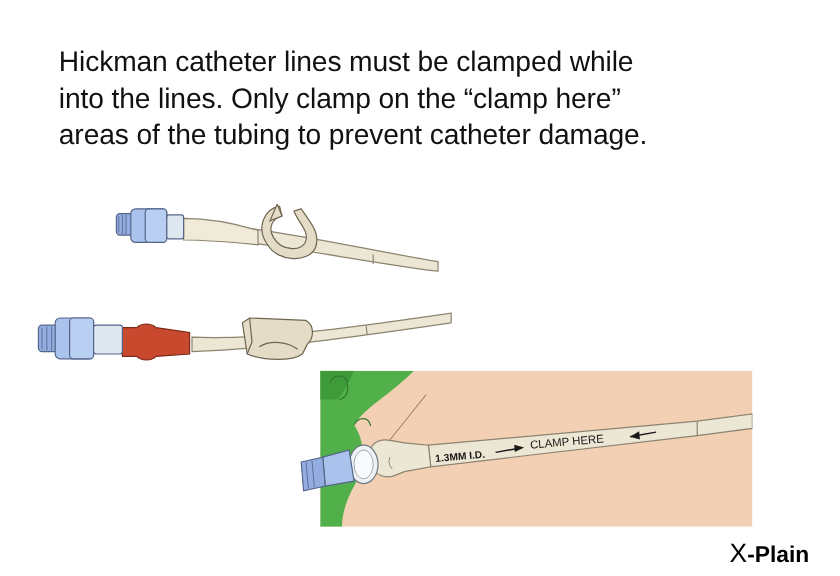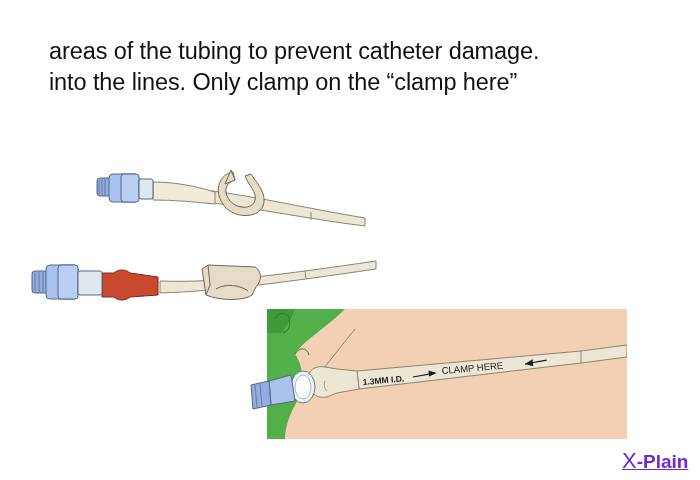--- a/index.html
+++ b/index.html
@@ -5,31 +5,32 @@
   html, body { margin: 0; padding: 0; background: #ffffff; }
   body { width: 700px; height: 480px; position: relative; overflow: hidden; font-family: "Liberation Sans", sans-serif; }
   .caption {
     position: absolute; left: 49px; top: 36px; width: 620px;
     font-size: 23.5px; line-height: 30.5px; color: #111111;
     letter-spacing: -0.1px;
   }
   .caption span { display: block; white-space: nowrap; }
   .illus { position: absolute; }
   .logo {
-    position: absolute; left: 622px; top: 448px;
-    font-size: 19px; color: #6d28d9; font-weight: bold; letter-spacing: 0px; text-decoration: underline;
+    position: absolute; left: 608px; top: 448px;
+    font-size: 19px; color: #000000; font-weight: bold; letter-spacing: 0px;
   }
   .logo .x { font-size: 22px; font-weight: normal; }
 </style>
 </head>
 <body>
 
 <div class="caption">
+  <span>Hickman catheter lines must be clamped while</span>
+  <span>into the lines. Only clamp on the “clamp here”</span>
   <span>areas of the tubing to prevent catheter damage.</span>
-  <span>into the lines. Only clamp on the “clamp here”</span>
 </div>
 
 <svg class="illus" style="left:85px;top:170px" width="300" height="75" viewBox="0 0 300 75">
 
   <path d="M120,20 C170,26 230,40 280,48 L280,56 C230,50 170,38 120,32 Z" fill="#ece6d4" stroke="#8c8470" stroke-width="1"></path>
   <path d="M226,42 L226,50" stroke="#8c8470" stroke-width="1"></path>
 
   <path d="M68,12 C90,12 110,16 130,22 L130,34 C110,32 90,30 68,30 Z" fill="#f0ead8" stroke="#8c8470" stroke-width="1"></path>
 
   <rect x="12" y="8" width="14" height="18" rx="3" fill="#93ade0" stroke="#55658a" stroke-width="1"></rect>

